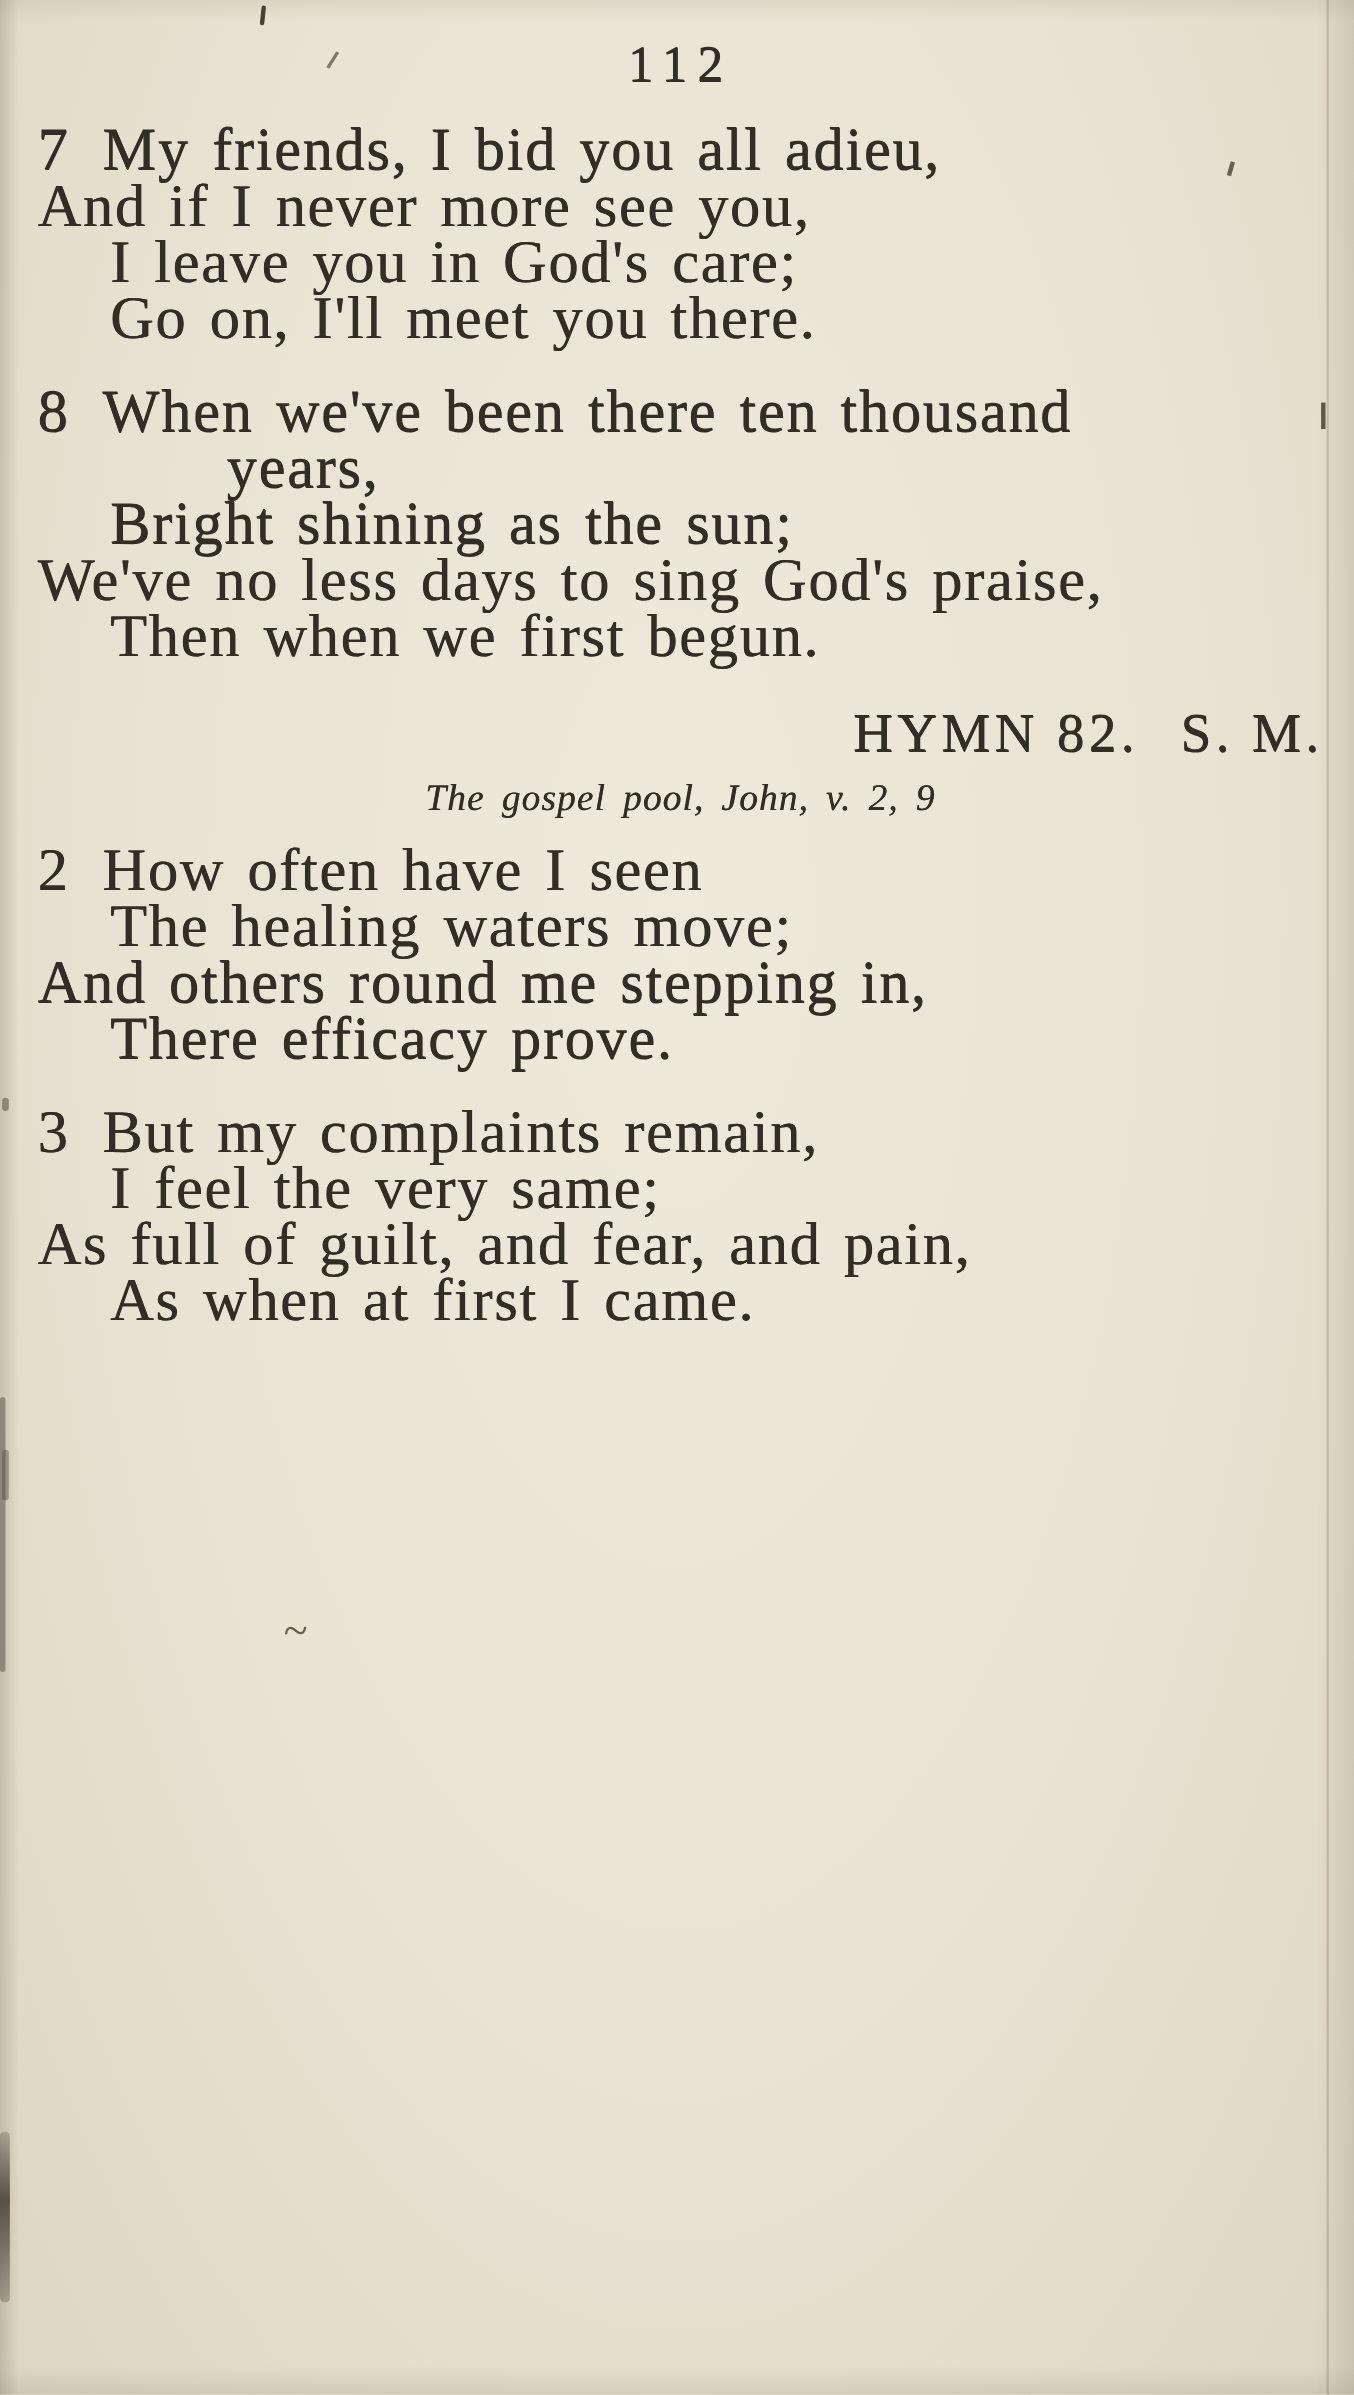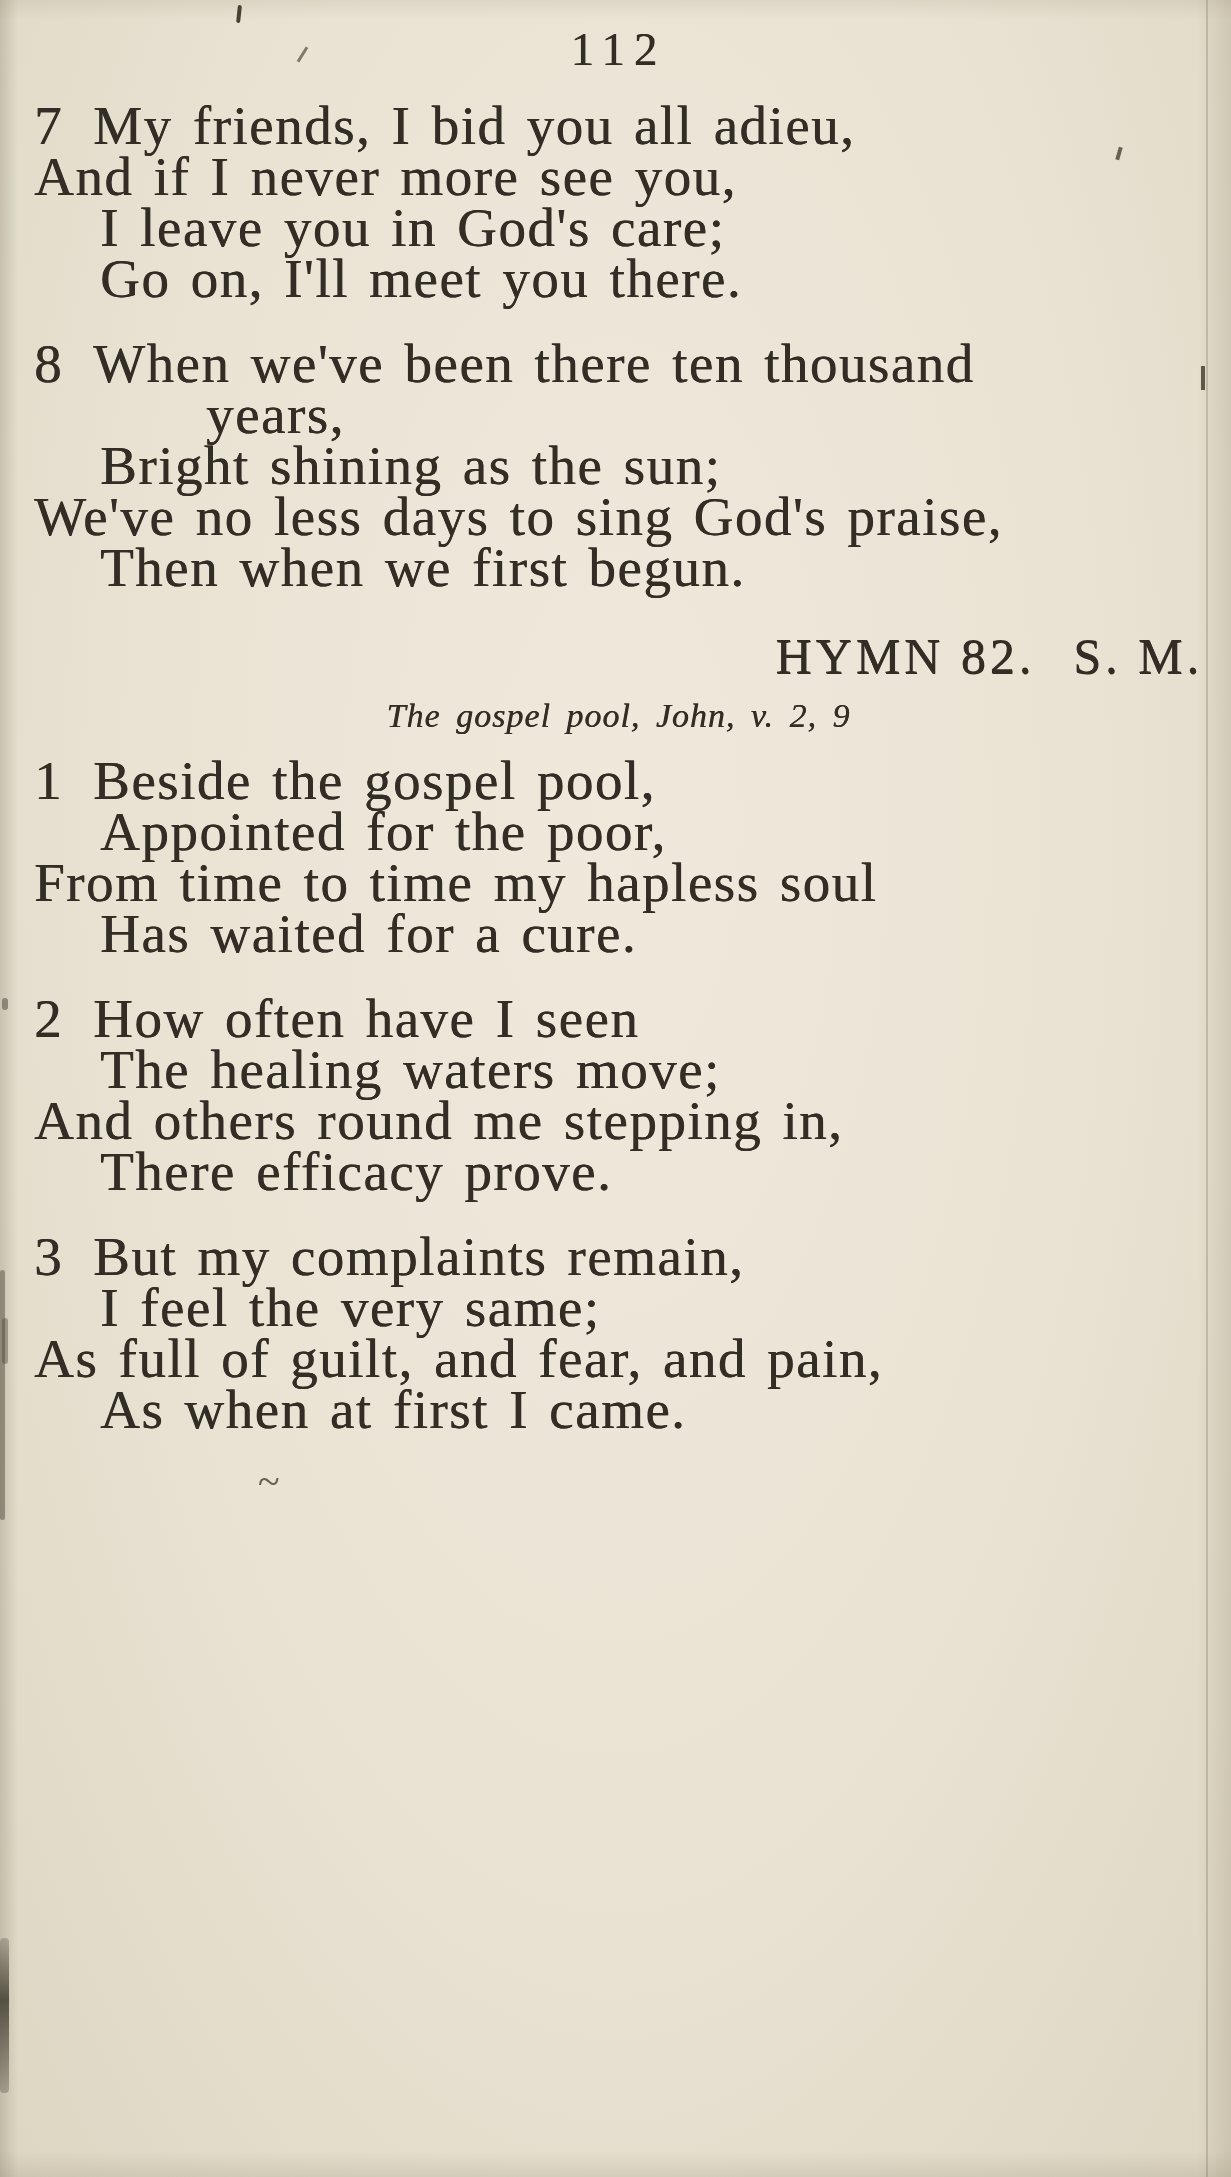--- a/index.html
+++ b/index.html
@@ -39,21 +39,21 @@
     top: 0;
     bottom: 0;
     left: 1206px;
     width: 2px;
     background: rgba(105,92,68,0.25);
     pointer-events: none;
   }
 
   .content {
     position: relative;
-    padding: 22px 28px 0 34px;
+    padding: 32px 28px 0 34px;
     z-index: 1;
   }
 
   .page-number {
     text-align: center;
     font-size: 47px;
     letter-spacing: 9px;
     margin-bottom: 24px;
     text-shadow: 0.4px 0.4px 0 currentColor;
   }
@@ -148,28 +148,20 @@
       <p class="line i1"><span>Bright shining as the sun;</span></p>
       <p class="line"><span>We've no less days to sing God's praise,</span></p>
       <p class="line i1"><span>Then when we first begun.</span></p>
     </div>
 
     <div class="hymn-heading">
       <span>HYMN 82.</span><span class="meter">S. M.</span>
     </div>
     <p class="hymn-subtitle">The gospel pool, John, v. 2, 9</p>
 
-    <div class="stanza">
-      <p class="line">
-        <span class="num">1</span><span>Beside the gospel pool,</span>
-      </p>
-      <p class="line i1"><span>Appointed for the poor,</span></p>
-      <p class="line"><span>From time to time my hapless soul</span></p>
-      <p class="line i1"><span>Has waited for a cure.</span></p>
-    </div>
 
     <div class="stanza">
       <p class="line">
         <span class="num">2</span><span>How often have I seen</span>
       </p>
       <p class="line i1"><span>The healing waters move;</span></p>
       <p class="line"><span>And others round me stepping in,</span></p>
       <p class="line i1"><span>There efficacy prove.</span></p>
     </div>
 

